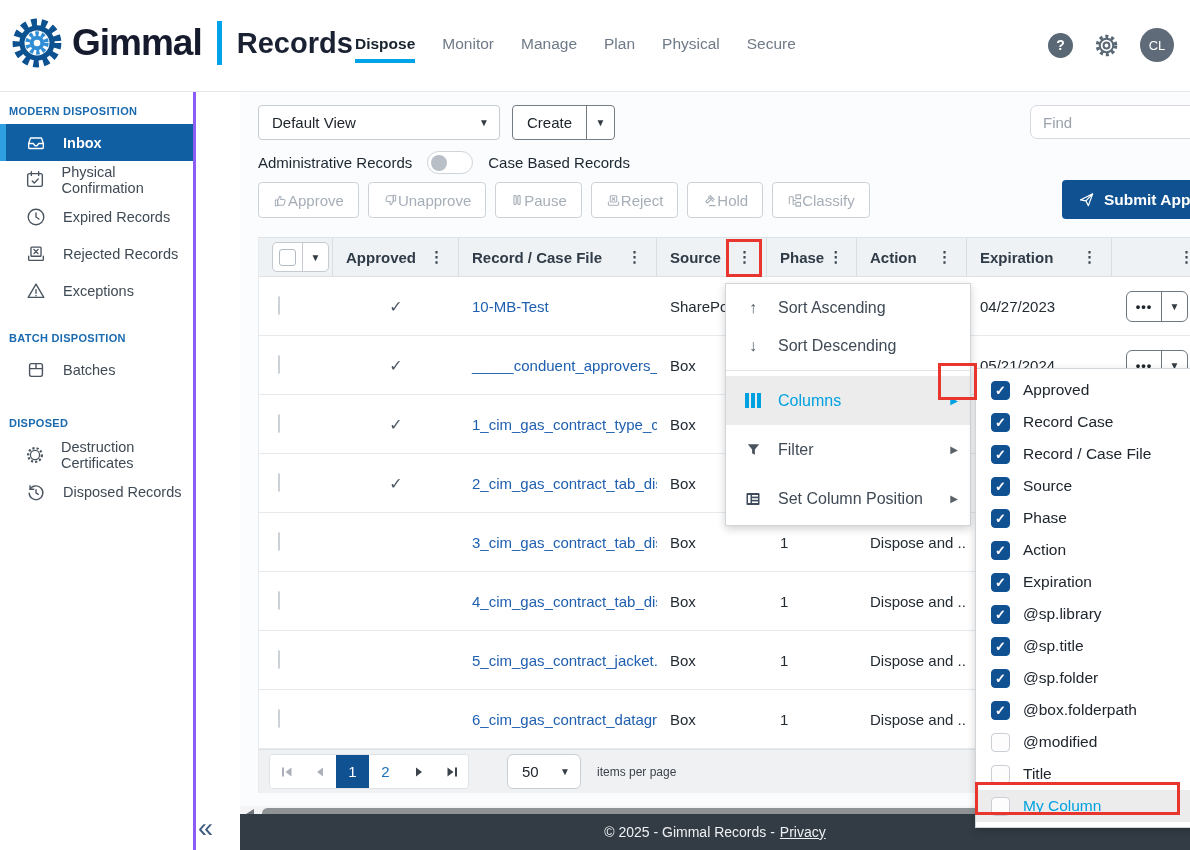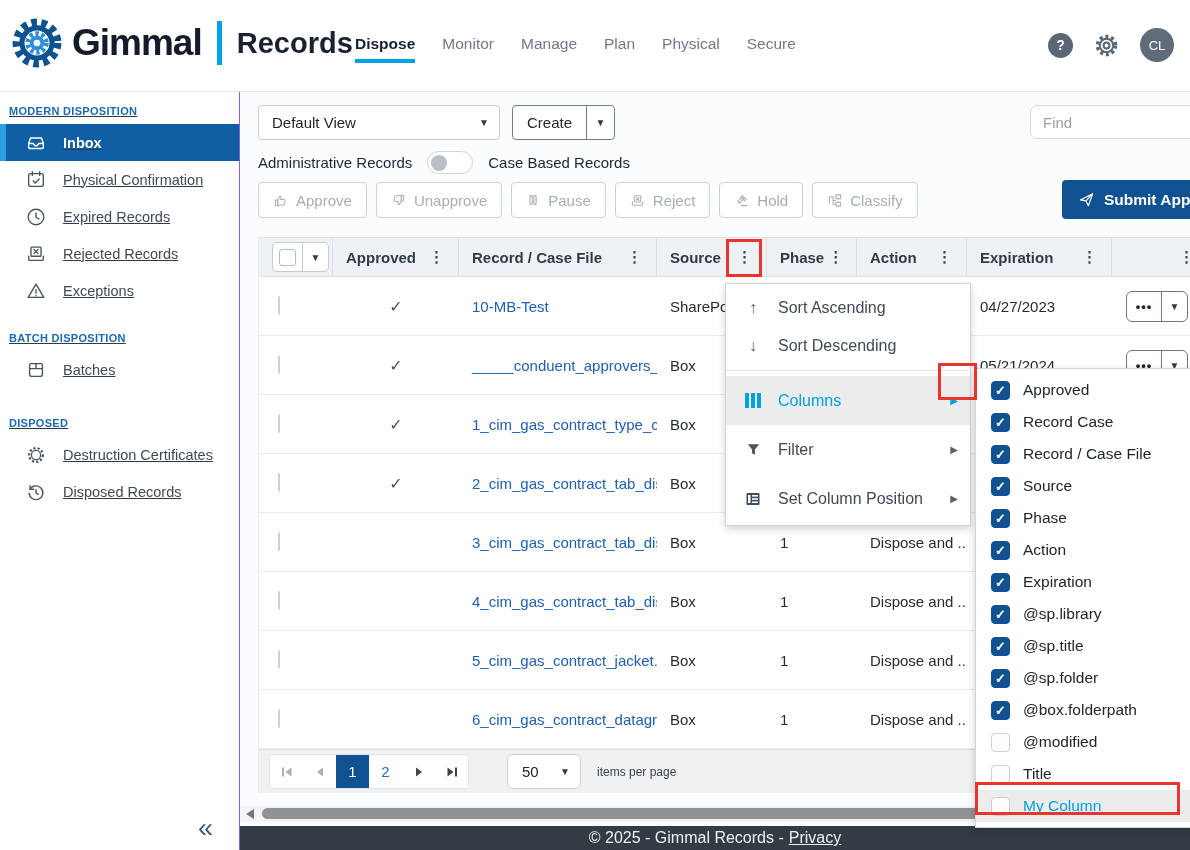--- a/index.html
+++ b/index.html
@@ -18,22 +18,22 @@
   .nav-item { font-size:15.5px; color:#6e7a87; cursor:pointer; position:relative; padding-bottom:10px; }
   .nav-item.active { color:#16222e; font-weight:700; }
   .nav-item.active::after { content:""; position:absolute; left:0; right:0; bottom:0; height:4px; background:#00a2e8; }
   .top-icons { position:absolute; right:16px; top:28px; display:flex; align-items:center; gap:20px; }
   .help-circle { width:25px; height:25px; border-radius:50%; background:#5a6876; color:#fff;
                  font-size:14px; font-weight:700; display:flex; align-items:center; justify-content:center; }
   .avatar { width:34px; height:34px; border-radius:50%; background:#5f6b78; color:#fff;
             font-size:13px; display:flex; align-items:center; justify-content:center; }
 
   
-  .sidebar { position:absolute; top:92px; left:0; width:240px; bottom:0; background:#fff;
-             border-right:1px solid #8b5cf6; z-index:4;text-decoration:underline; }
+  .sidebar { position:absolute; top:92px; left:0; width:196px; bottom:0; background:#fff;
+             border-right:3px solid #8b5cf6; z-index:4; }
   .side-title { font-size:11px; font-weight:700; color:#1a6ab0; letter-spacing:.3px; padding:13px 0 7px 9px; }
   .side-item { height:37px; display:flex; align-items:center; padding-left:24px; color:#3f4a55;
                font-size:14.5px; cursor:pointer; }
   .side-item .sicon { width:24px; height:24px; color:#4a5560; display:flex; align-items:center; justify-content:center; }
   .side-item .slabel { margin-left:15px; }
   .side-item.active { background:#115fa3; color:#fff; border-left:6px solid #2e9fe0; padding-left:18px; font-weight:600; }
   .side-item.active .sicon { color:#fff; }
   .collapse-btn { position:absolute; left:198px; bottom:6px; font-size:27px; color:#3d5a80; cursor:pointer; }
 
   
@@ -53,21 +53,21 @@
                 font-family:"Liberation Sans", sans-serif; }
   .find-input::placeholder { color:#9aa3ac; }
 
   .toggle-row { position:absolute; left:18px; top:59px; display:flex; align-items:center; font-size:15px; color:#1b2631; }
   .toggle { width:46px; height:23px; border:1px solid #cfd4d9; border-radius:12px; background:#fff;
             margin:0 15px; position:relative; cursor:pointer; }
   .toggle .knob { position:absolute; left:3px; top:2.5px; width:16px; height:16px; border-radius:50%; background:#b9bfc6; }
 
   .actions-row { position:absolute; left:18px; top:90px; display:flex; gap:9px; }
   .act-btn { height:36px; background:#fff; border:1px solid #ccd2d8; border-radius:4px; color:#a6aeb7;
-             font-size:15px; display:flex; align-items:center; gap:8px; padding:0 14px; cursor:default; }
+             font-size:15px; display:flex; align-items:center; padding:0 14px; cursor:default; }
   .act-btn svg { color:#a6aeb7; }
   .submit-btn { position:absolute; left:822px; top:88px; height:39px; width:190px; background:#0f5191;
                 border:none; border-radius:4px; color:#fff; font-size:15.5px; font-weight:600;
                 display:flex; align-items:center; gap:9px; padding:0 16px; cursor:pointer;
                 font-family:"Liberation Sans", sans-serif; }
 
   
   .grid { position:absolute; left:18px; top:145px; width:950px; background:#fff; border-left:1px solid #e7ebee; }
   .grid-header { display:grid; grid-template-columns:74px 126px 198px 110px 90px 110px 145px 97px;
                  height:40px; background:#eff2f4; border-top:1px solid #dde2e6; border-bottom:1px solid #dde2e6; }
@@ -104,22 +104,22 @@
   .page-size { display:flex; align-items:center; height:35px; width:74px; background:#fff; border:1px solid #c9ced4;
                border-radius:6px; margin-left:38px; padding:0 10px 0 14px; font-size:15px; color:#20262e; cursor:pointer; }
   .page-size .spacer { flex:1; }
   .pager-label { margin-left:16px; font-size:12px; color:#3c434a; }
 
   
   .hscroll { position:absolute; left:0; right:0; top:714px; height:16px; background:#f4f4f4; }
   .hs-arrow { position:absolute; left:6px; top:3px; width:0; height:0; border-top:5px solid transparent;
               border-bottom:5px solid transparent; border-right:8px solid #6f757b; }
   .hs-thumb { position:absolute; left:22px; top:2px; width:898px; height:11px; background:#8f9396; border-radius:6px; }
-  .footer { position:absolute; left:0; right:0; bottom:0; height:24px; background:#333b44; color:#eef1f3;
-            font-size:16px; display:flex; align-items:center; justify-content:center; gap:5px; }
+  .footer { position:absolute; left:0; right:0; bottom:0; height:36px; background:#333b44; color:#eef1f3;
+            font-size:14px; display:flex; align-items:center; justify-content:center; gap:5px; }
   .footer a { color:#eef1f3; text-decoration:underline; cursor:pointer; }
 
   
   .ctx-menu { position:absolute; left:725px; top:283px; width:246px; background:#fff; border:1px solid #d0d5da;
               box-shadow:0 3px 8px rgba(0,0,0,.18); z-index:20; padding:5px 0 2px 0; }
   .ctx-item { display:flex; align-items:center; padding:0 12px 0 16px; font-size:16px; color:#3f4a55; cursor:pointer; }
   .ctx-item.sort { height:38px; }
   .ctx-item.big { height:49px; }
   .ctx-item .cicon { width:22px; display:flex; justify-content:center; margin-right:14px; color:#555e66; font-size:16px; }
   .ctx-item .spacer { flex:1; }

